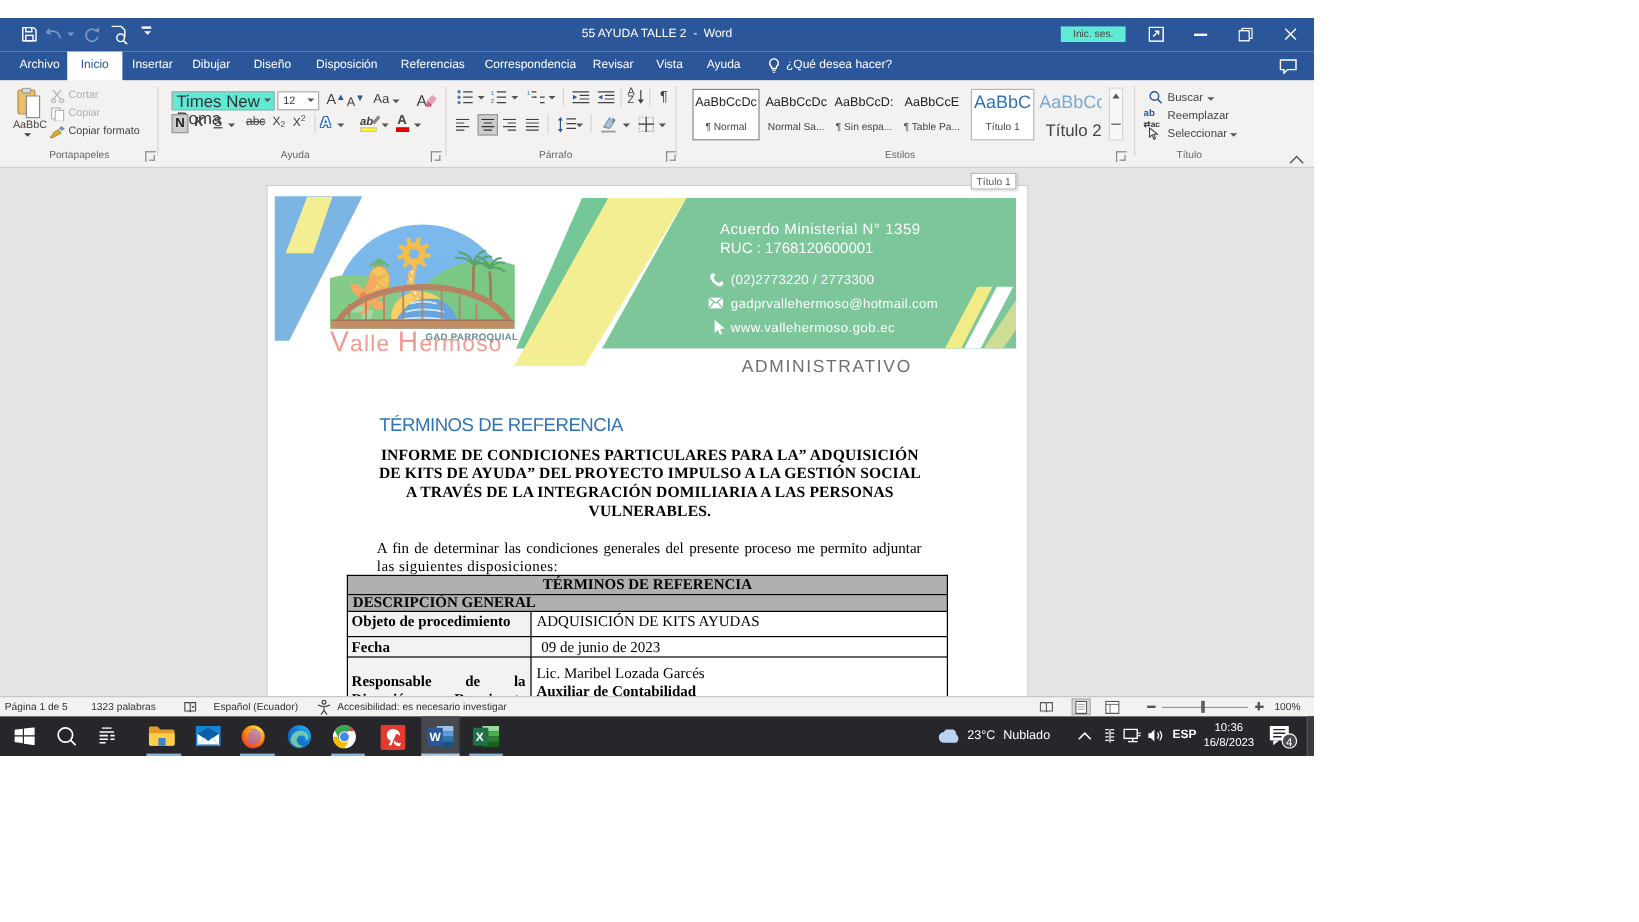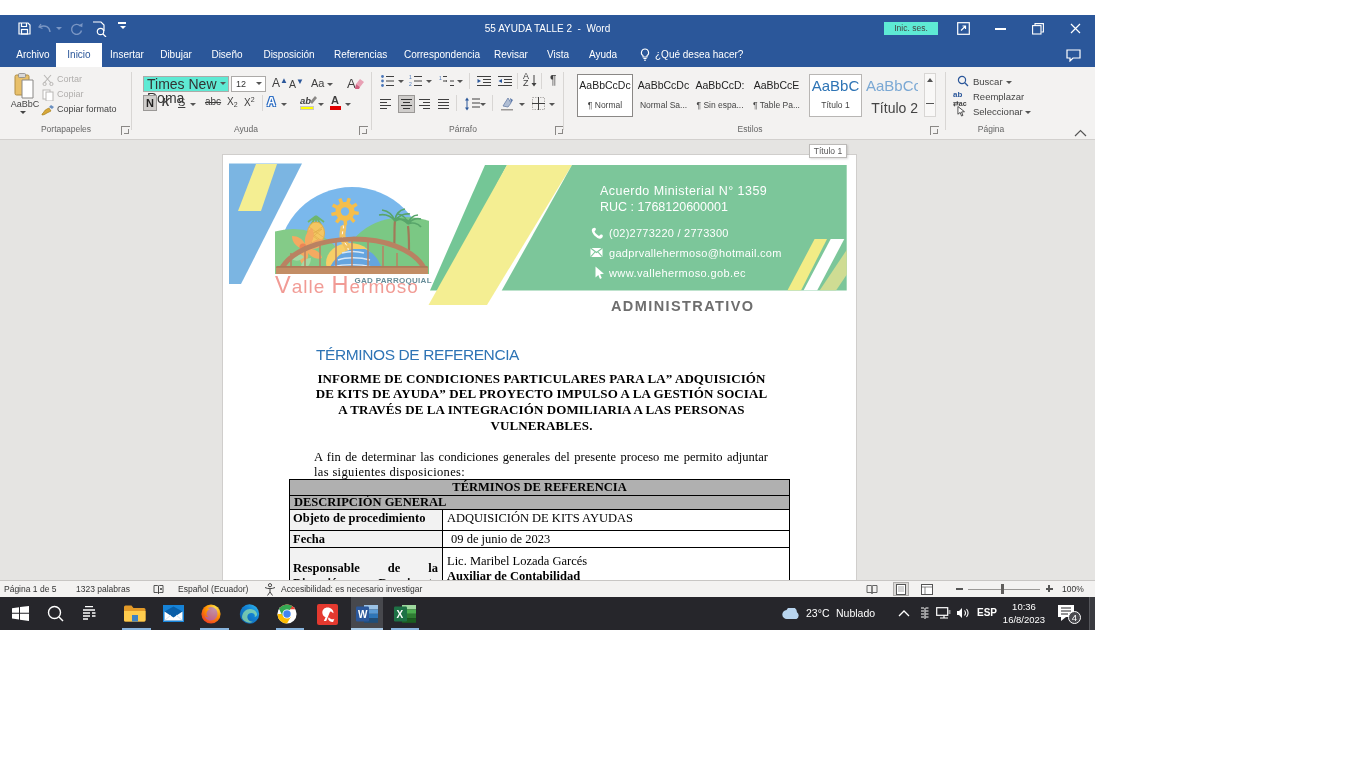--- a/index.html
+++ b/index.html
@@ -285,21 +285,21 @@
       </div>
     <div class="ab" style="left:953px;top:23px;font-size:8px;font-weight:bold;color:#2b579a">ab<br><span style="color:#404040;font-size:7px">⇄ac</span></div>
     <div class="ab" style="left:973px;top:24px;font-size:9.5px;color:#444">Reemplazar</div>
     <svg class="ab" style="left:957px;top:39px" width="10" height="11" viewBox="0 0 11 12">
         <path d="M1 0.5 1 9l2.5-2 1.5 4 1.5-0.7-1.5-3.8 3.2-0.3z" fill="#fff" stroke="#404040" stroke-width="1"></path>
       </svg>
     <div class="ab" style="left:973px;top:39px;font-size:9.5px;color:#444">Seleccionar</div>
     <div class="ab" style="left:1025px;top:44px">
         <span class="chev"></span>
       </div>
-    <div class="glabel" style="left:945px;width:92px">Página</div>
+    <div class="glabel" style="left:945px;width:92px">Título</div>
     <svg class="ab" style="left:1074px;top:62px" width="13" height="8" viewBox="0 0 13 8">
         <path d="M1 7 6.5 1.5 12 7" fill="none" stroke="#555" stroke-width="1.2"></path>
       </svg>
   </div>
   <div class="docarea">
       <div class="page" id="page">
 
     <svg class="ab" style="left:0;top:0;opacity:0.8" width="633" height="165" viewBox="0 0 633 165">
       <defs>
             <clipPath id="pc">
@@ -365,21 +365,21 @@
           </g>
       <text x="386" y="82" font-family="Liberation Sans" font-size="11" fill="#fff" letter-spacing="0.25">(02)2773220 / 2773300</text>
       <g>
             <rect x="367.5" y="93" width="12" height="9" fill="#fff"></rect>
             <path d="M367.5 93l6 4.5 6-4.5M367.5 102l4.5-5m7.5 5-4.5-5" stroke="#5cb981" stroke-width="1.1" fill="none"></path>
           </g>
       <text x="386" y="101.5" font-family="Liberation Sans" font-size="11" fill="#fff" letter-spacing="0.3">gadprvallehermoso@hotmail.com</text>
       <path d="M372.5 111.5v11l2.8-2.6 1.7 4 1.8-.8-1.7-3.9 3.8-.4z" fill="#fff"></path>
       <text x="386" y="121.5" font-family="Liberation Sans" font-size="11" fill="#fff" letter-spacing="0.4">www.vallehermoso.gob.ec</text>
     </svg>
-    <div class="ab" style="left:388px;top:142.5px;width:156px;text-align:left;font-size:14.5px;font-weight:bold;color:#6e6e6e;letter-spacing:1.4px">ADMINISTRATIVO</div>
+    <div class="ab" style="left:388px;top:142.5px;width:156px;text-align:center;font-size:14.5px;font-weight:normal;color:#6e6e6e;letter-spacing:1.4px">ADMINISTRATIVO</div>
 
     <div class="ab" style="left:93px;top:191px;font-size:15.5px;color:#2e74b5;letter-spacing:-0.4px">TÉRMINOS DE REFERENCIA</div>
     <div class="ab serif" style="left:2px;top:215.5px;width:633px;text-align:center;font-weight:bold;font-size:13px;letter-spacing:0.1px;line-height:15.7px;color:#000">
       INFORME DE CONDICIONES PARTICULARES PARA LA” ADQUISICIÓN<br>
       DE KITS DE AYUDA” DEL PROYECTO IMPULSO A LA GESTIÓN SOCIAL<br>
       A TRAVÉS DE LA INTEGRACIÓN DOMILIARIA A LAS PERSONAS<br>
       VULNERABLES.
     </div>
     <div class="ab serif" style="left:91px;top:294.5px;width:454px;font-size:12.5px;line-height:15.2px;color:#000">
           <div style="text-align:justify;text-align-last:justify">A fin de determinar las condiciones generales del presente proceso me permito adjuntar</div>

